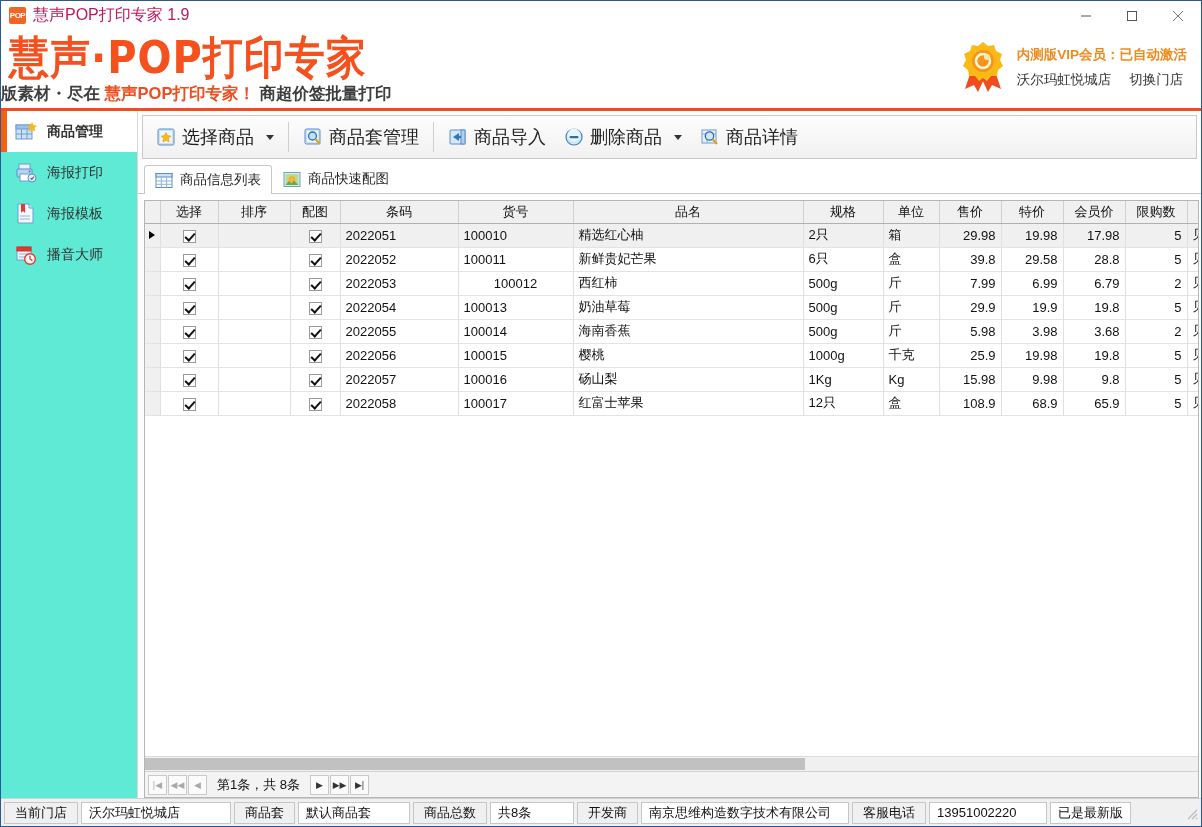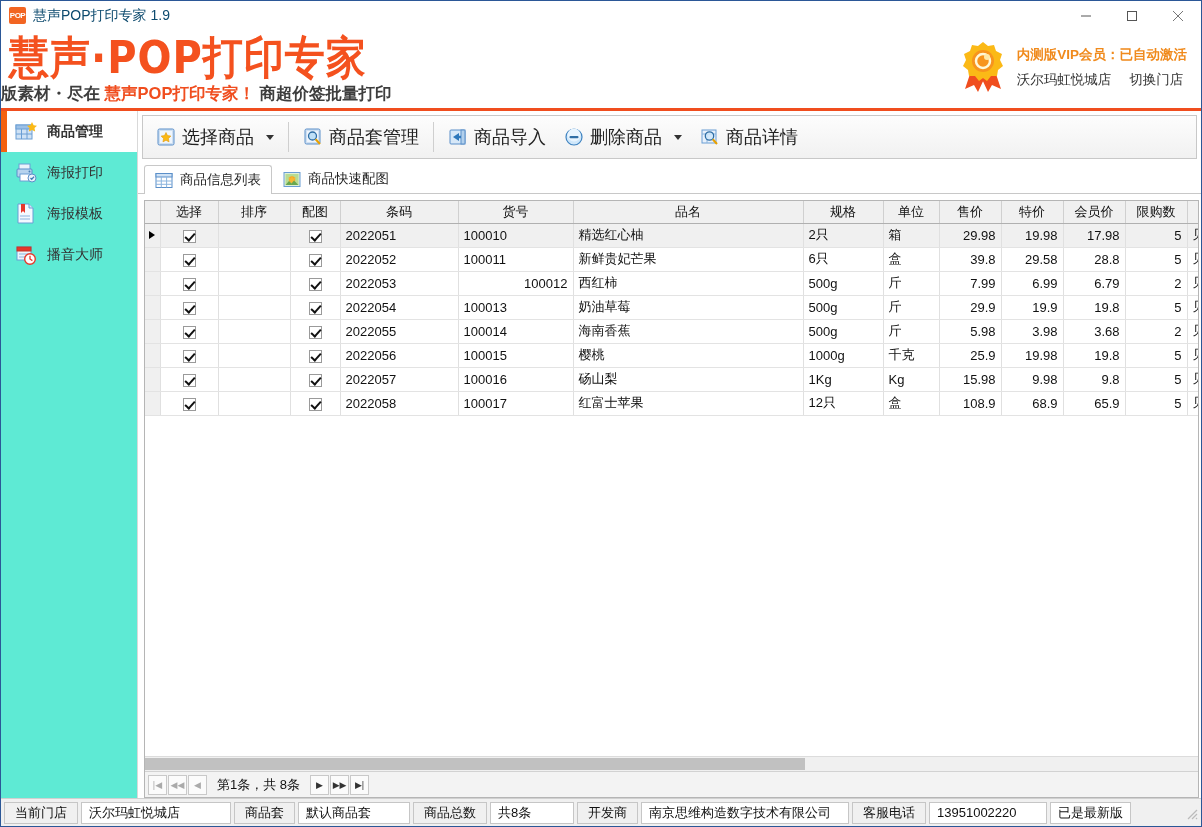--- a/index.html
+++ b/index.html
@@ -25,21 +25,21 @@
     border-bottom: 1px solid #ffffff;
     position: relative;
   }
   .title-ico {
     width: 17px; height: 17px; margin-left: 8px; margin-right: 7px;
     background: #f26522; border-radius: 2px;
     color: #fff; font-size: 8px; font-weight: bold;
     display: flex; align-items: center; justify-content: center;
     letter-spacing: -0.5px;
   }
-  .title-text { font-size: 14px; color: #0c4a6e; }
+  .title-text { font-size: 16px; color: #be185d; }
   .win-btns { margin-left: auto; display: flex; height: 30px; }
   .win-btn {
     width: 46px; height: 30px;
     display: flex; align-items: center; justify-content: center;
     color: #4a4a4a; font-size: 13px;
   }
 
   
   .banner {
     height: 80px; min-height: 80px;
@@ -492,21 +492,21 @@
                 <td style="text-align: right;">28.8</td>
                 <td style="text-align: right;">5</td>
                 <td style="text-align: left;">见包装</td>
               </tr>
               <tr>
                 <td style="text-align: center; padding: 0px; background: rgb(240, 240, 240);"></td>
                 <td style="text-align: center;"><span class="cbox on"></span></td>
                 <td style="text-align: center;"></td>
                 <td style="text-align: center;"><span class="cbox on"></span></td>
                 <td style="text-align: left;">2022053</td>
-                <td style="text-align: right; margin-top: 16px;">100012</td>
+                <td style="text-align: center; margin-top: 16px;">100012</td>
                 <td style="text-align: left;">西红柿</td>
                 <td style="text-align: left;">500g</td>
                 <td style="text-align: left;">斤</td>
                 <td style="text-align: right;">7.99</td>
                 <td style="text-align: right;">6.99</td>
                 <td style="text-align: right;">6.79</td>
                 <td style="text-align: right;">2</td>
                 <td style="text-align: left;">见包装</td>
               </tr>
               <tr>

